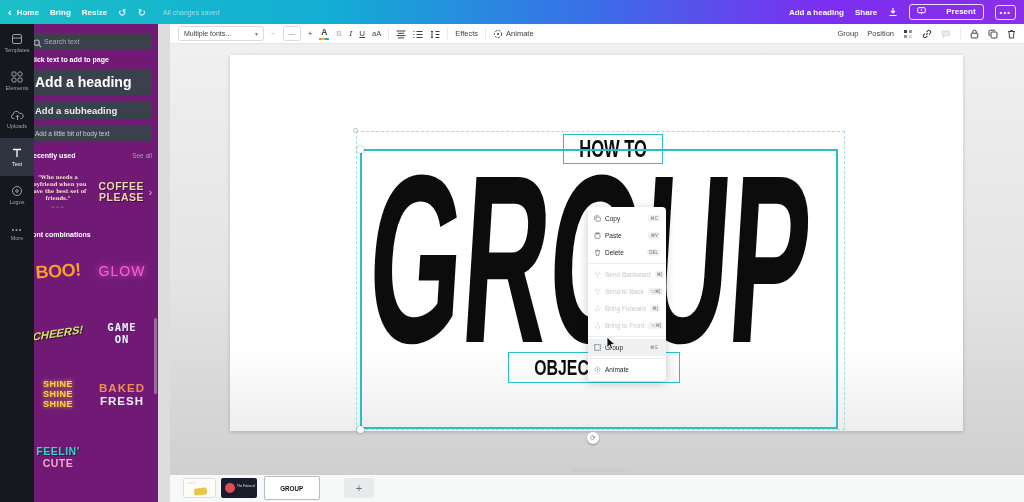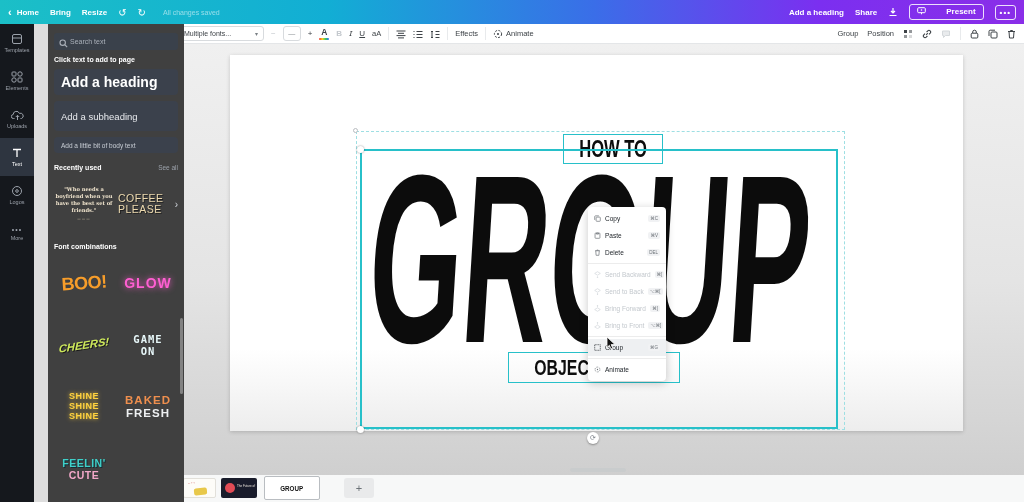--- a/index.html
+++ b/index.html
@@ -18,41 +18,41 @@
   .tb-pill.sm{padding:2px 4px;letter-spacing:1px}
   .tb-undo,.tb-redo{font-size:10px;font-weight:normal}
 
   
   .rail{left:0;top:24px;width:34px;height:478px;background:#15181d;z-index:15;display:flex;flex-direction:column}
   .rail-item{height:38px;display:flex;flex-direction:column;align-items:center;justify-content:center;gap:2px;color:#9ba1aa;font-size:5.5px;cursor:pointer}
   .rail-item.active{background:#2e3540;color:#fff}
   .rail-item svg{display:block}
 
   
-  .panel{left:48px;top:24px;width:136px;height:478px;background:#404040;z-index:14;padding:6px 6px 0 6px;color:#fff;overflow:hidden}
+  .panel{left:22px;top:24px;width:136px;height:478px;background:#701a75;z-index:14;padding:6px 6px 0 6px;color:#fff;overflow:hidden}
   .search{position:relative;width:100%;height:17px}
   .search input{width:100%;height:100%;background:#3a414b;border:none;border-radius:3px;color:#dfe3e8;font-size:7px;padding:0 4px 0 16px;outline:none;font-family:inherit}
   .search input::placeholder{color:#aab0b9}
   .search .mag{position:absolute;left:5px;top:4px}
   .sec-title{font-size:7px;font-weight:bold;margin-top:9px}
   .txt-btn{background:#3b414c;border-radius:4px;margin-top:6px;display:flex;align-items:center;padding:0 7px;cursor:pointer}
   .txt-btn.h1{height:26px;font-size:14px;font-weight:bold}
-  .txt-btn.h2{height:30px;font-size:9.5px;font-weight:normal;color:#e8eaee}
+  .txt-btn.h2{height:18px;font-size:9.5px;font-weight:bold;color:#e8eaee}
   .txt-btn.h3{height:16px;font-size:6.5px;color:#c9ced5}
   .row-between{display:flex;justify-content:space-between;align-items:baseline;margin-top:11px}
   .see-all{font-size:6.5px;color:#9ba1aa;cursor:pointer;font-weight:normal}
   .recent-row{display:flex;align-items:center;gap:4px;margin-top:7px;height:52px}
   .quote-card{width:60px;text-align:center;font-family:"DejaVu Serif",serif;font-weight:bold;font-size:5.2px;line-height:1.35;color:#efe3cc;cursor:pointer}
   .quote-attr{margin-top:3px;font-size:3.5px;color:#b9ae97;letter-spacing:1px}
-  .coffee-card{width:52px;text-align:left;font-size:10.5px;font-weight:400;letter-spacing:.5px;color:#ecd9ae;line-height:1.05;cursor:pointer;text-shadow:1px 1px 0 rgba(0,0,0,.5)}
+  .coffee-card{width:52px;text-align:right;font-size:10.5px;font-weight:700;letter-spacing:.5px;color:#ecd9ae;line-height:1.05;cursor:pointer;text-shadow:1px 1px 0 rgba(0,0,0,.5)}
   .recent-arrow{color:#cfd3d9;font-size:10px;cursor:pointer;margin-left:auto}
   .combo-grid{display:grid;grid-template-columns:1fr 1fr;column-gap:4px;row-gap:16px;margin-top:10px}
   .combo{height:46px;display:flex;flex-direction:column;align-items:center;justify-content:center;cursor:pointer;text-align:center}
   .c-boo{color:#f79d2a;font-size:18px;font-weight:900;transform:rotate(-4deg);letter-spacing:-.5px}
-  .c-glow{color:#ff5fd2;font-size:14px;font-weight:bold;letter-spacing:1px;text-shadow:0 0 6px rgba(255,95,210,.9)}
+  .c-glow{color:#ff5fd2;font-size:14px;font-weight:normal;letter-spacing:1px;text-shadow:0 0 6px rgba(255,95,210,.9)}
   .c-cheers{color:#cde85a;font-size:11px;font-weight:900;font-style:italic;transform:skewX(-10deg) rotate(-9deg);text-shadow:1px 1px 0 rgba(0,0,0,.6)}
   .c-game{color:#e6f6f8;font-family:"DejaVu Sans Mono",monospace;font-size:10.5px;font-weight:bold;letter-spacing:1px;line-height:1.15}
   .c-shine{color:#ffd23e;font-size:9px;font-weight:900;line-height:1.1;letter-spacing:.5px;text-shadow:0 0 4px rgba(255,210,62,.85)}
   .c-rodeo{color:#f2f2f2;font-size:12px;letter-spacing:3px;font-weight:600}
   .c-baked{font-size:11.5px;font-weight:700;letter-spacing:1px;line-height:1.15}
   .c-baked .l1{color:#ef8f4e}.c-baked .l2{color:#eef0f2}
   .c-feelin{font-size:10.5px;font-weight:700;letter-spacing:.5px;line-height:1.15}
   .c-feelin .l1{color:#3fd0c9;text-shadow:1px 1px 0 rgba(10,40,50,.8)}.c-feelin .l2{color:#f3a8c9}
   .panel-scroll{position:absolute;right:1px;top:294px;width:3px;height:76px;background:rgba(255,255,255,.35);border-radius:2px}
 

